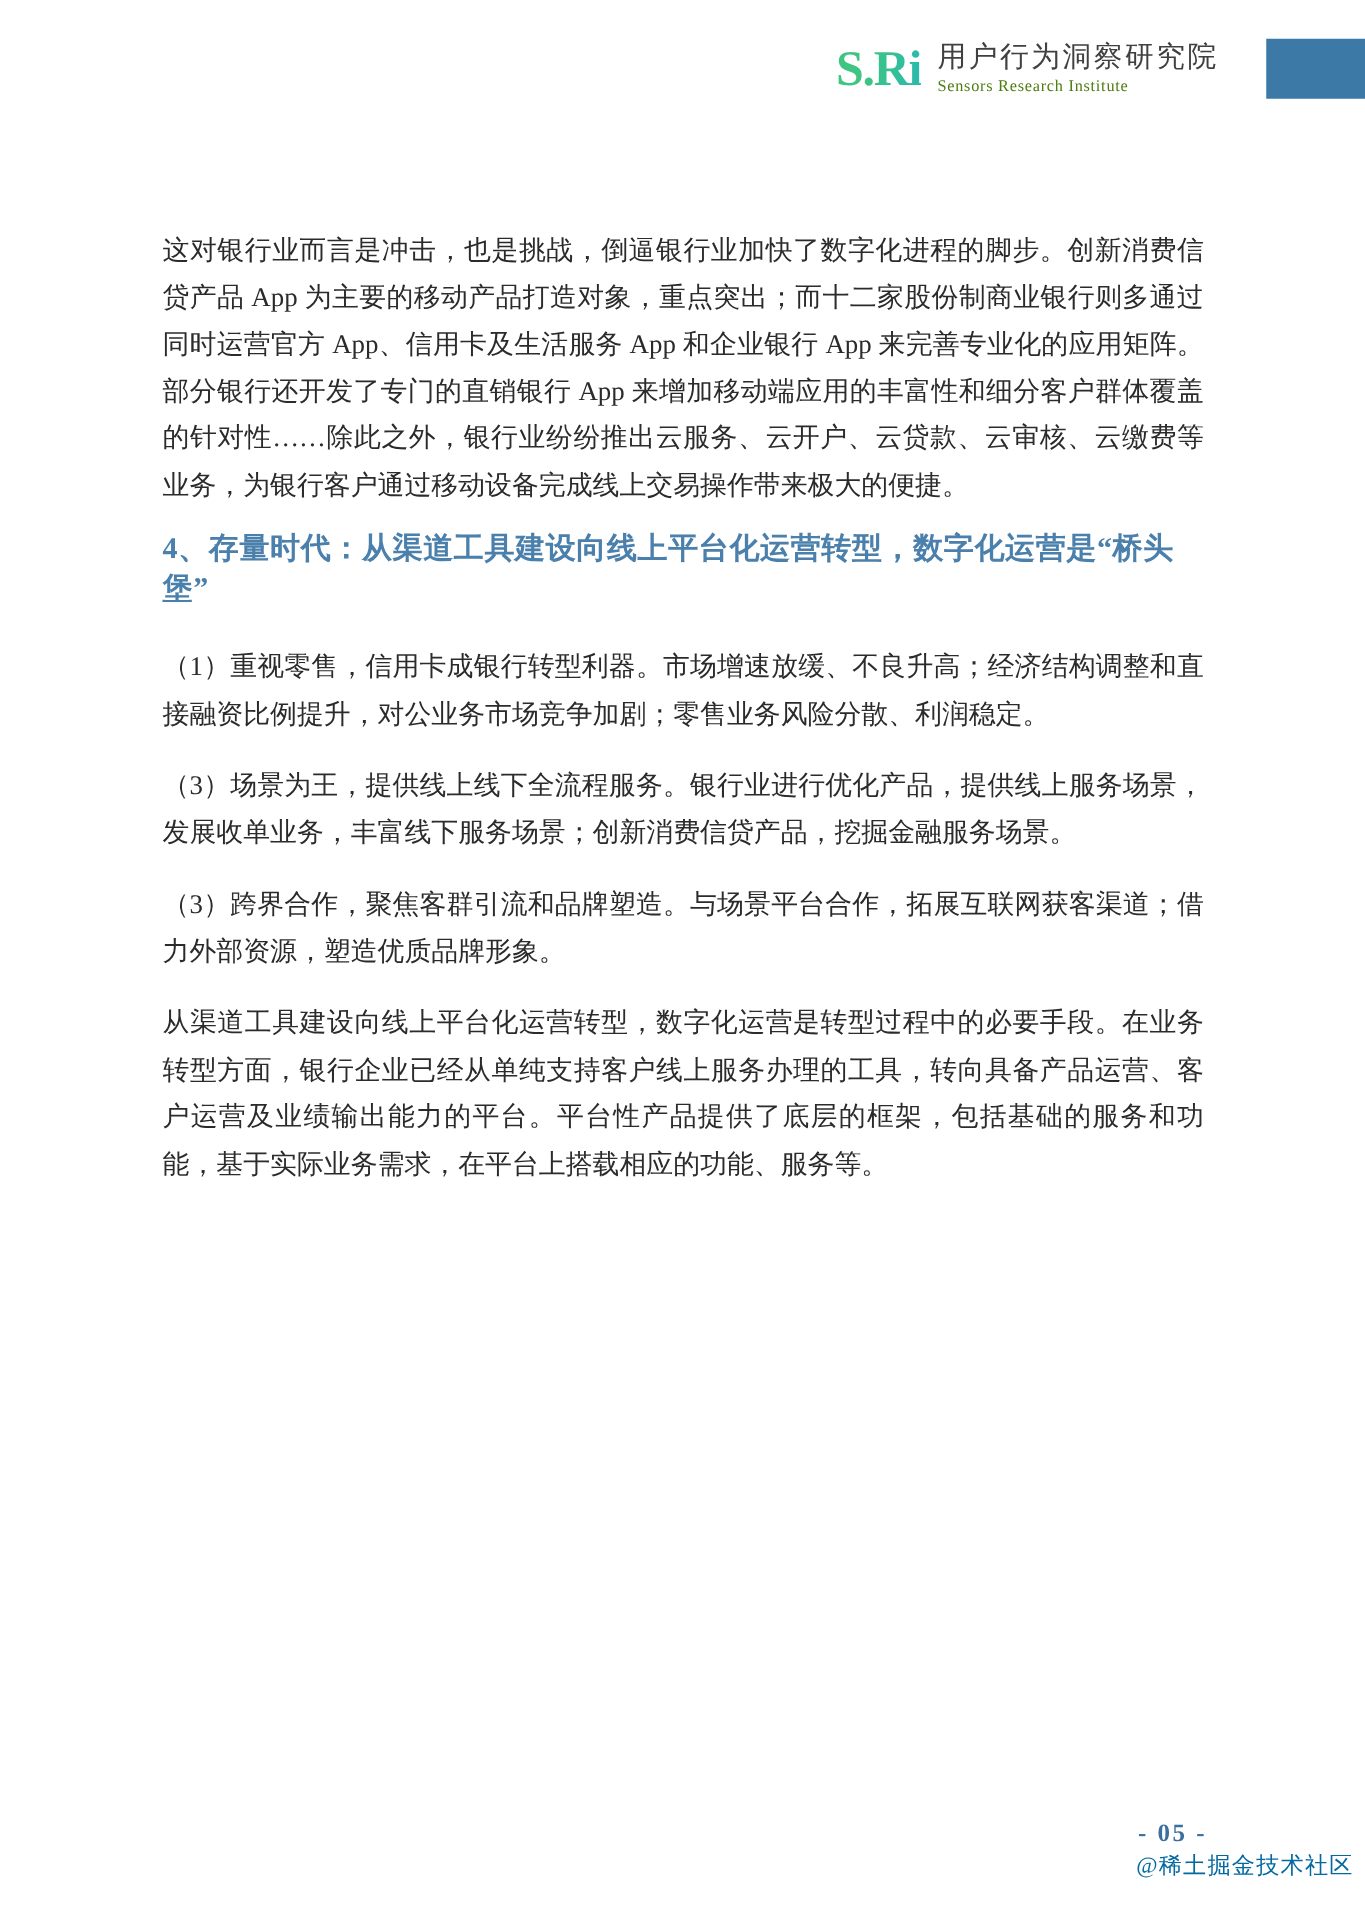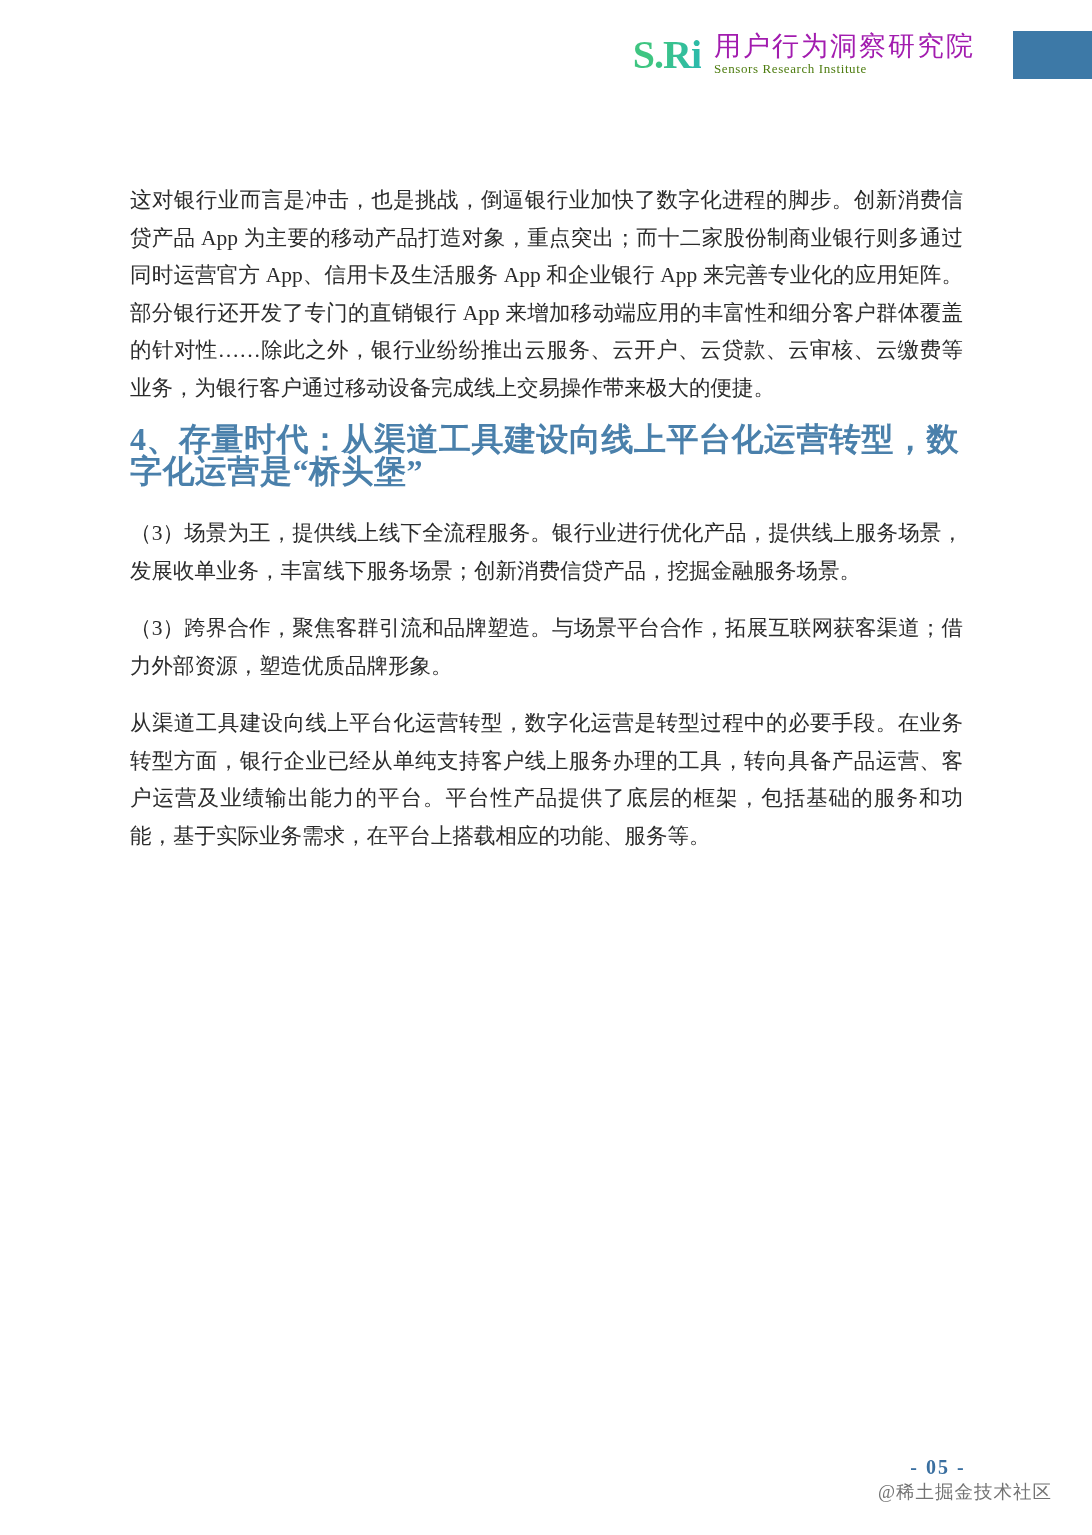--- a/index.html
+++ b/index.html
@@ -27,22 +27,22 @@
     font-weight: bold;
     letter-spacing: -1px;
     background: linear-gradient(100deg, #3ec581 35%, #2ab9b0 100%);
     -webkit-background-clip: text;
     background-clip: text;
     color: transparent;
     line-height: 44px;
   }
   .logo-text { display: flex; flex-direction: column; }
   .logo-cn {
-    font-size: 27px;
-    color: #a21caf;
+    font-size: 23px;
+    color: #404040;
     letter-spacing: 2px;
     line-height: 26px;
   }
   .logo-en {
     font-size: 13px;
     color: #4d7c0f;
     letter-spacing: 0.6px;
     line-height: 16px;
     margin-top: 2px;
   }
@@ -62,21 +62,21 @@
     top: 182px;
     width: 833px;
     color: #2b2b2b;
     font-size: 21.5px;
     line-height: 37.5px;
     text-align: justify;
   }
   .content p { margin: 0 0 13px 0; }
   .content p.item { margin-bottom: 20px; }
   .section-heading {
-    font-size: 32px;
+    font-size: 24px;
     font-weight: bold;
     color: #4a80ab;
     line-height: 32px;
     margin: 16px 0 28px 0;
     text-align: left;
     letter-spacing: 0.5px;
   }
 
   
   .page-num {
@@ -88,23 +88,23 @@
     font-size: 20px;
     font-weight: bold;
     letter-spacing: 2px;
     color: #3a6fa0;
   }
   .watermark {
     position: absolute;
     top: 1479px;
     left: 878px;
     width: 205px;
-    text-align: left;
+    text-align: right;
     font-size: 18.5px;
-    color: #737373;
+    color: #0369a1;
     letter-spacing: 1px;
   }
 </style>
 </head>
 <body>
 
 <div class="page">
 
   <header>
     <div class="logo-group">
@@ -113,20 +113,21 @@
         <div class="logo-cn">用户行为洞察研究院</div>
         <div class="logo-en">Sensors Research Institute</div>
       </div>
     </div>
     <div class="corner-rect"></div>
   </header>
 
   <main class="content">
     <p>这对银行业而言是冲击，也是挑战，倒逼银行业加快了数字化进程的脚步。创新消费信贷产品 App 为主要的移动产品打造对象，重点突出；而十二家股份制商业银行则多通过同时运营官方 App、信用卡及生活服务 App 和企业银行 App 来完善专业化的应用矩阵。部分银行还开发了专门的直销银行 App 来增加移动端应用的丰富性和细分客户群体覆盖的针对性……除此之外，银行业纷纷推出云服务、云开户、云贷款、云审核、云缴费等业务，为银行客户通过移动设备完成线上交易操作带来极大的便捷。</p>
     <h2 class="section-heading">4、存量时代：从渠道工具建设向线上平台化运营转型，数字化运营是“桥头堡”</h2>
+    <p class="item">（1）重视零售，信用卡成银行转型利器。市场增速放缓、不良升高；经济结构调整和直接融资比例提升，对公业务市场竞争加剧；零售业务风险分散、利润稳定。</p>
     <p class="item">（3）场景为王，提供线上线下全流程服务。银行业进行优化产品，提供线上服务场景，发展收单业务，丰富线下服务场景；创新消费信贷产品，挖掘金融服务场景。</p>
     <p class="item">（3）跨界合作，聚焦客群引流和品牌塑造。与场景平台合作，拓展互联网获客渠道；借力外部资源，塑造优质品牌形象。</p>
     <p>从渠道工具建设向线上平台化运营转型，数字化运营是转型过程中的必要手段。在业务转型方面，银行企业已经从单纯支持客户线上服务办理的工具，转向具备产品运营、客户运营及业绩输出能力的平台。平台性产品提供了底层的框架，包括基础的服务和功能，基于实际业务需求，在平台上搭载相应的功能、服务等。</p>
   </main>
 
   <footer>
     <div class="page-num">- 05 -</div>
     <div class="watermark">@稀土掘金技术社区</div>
   </footer>
 

